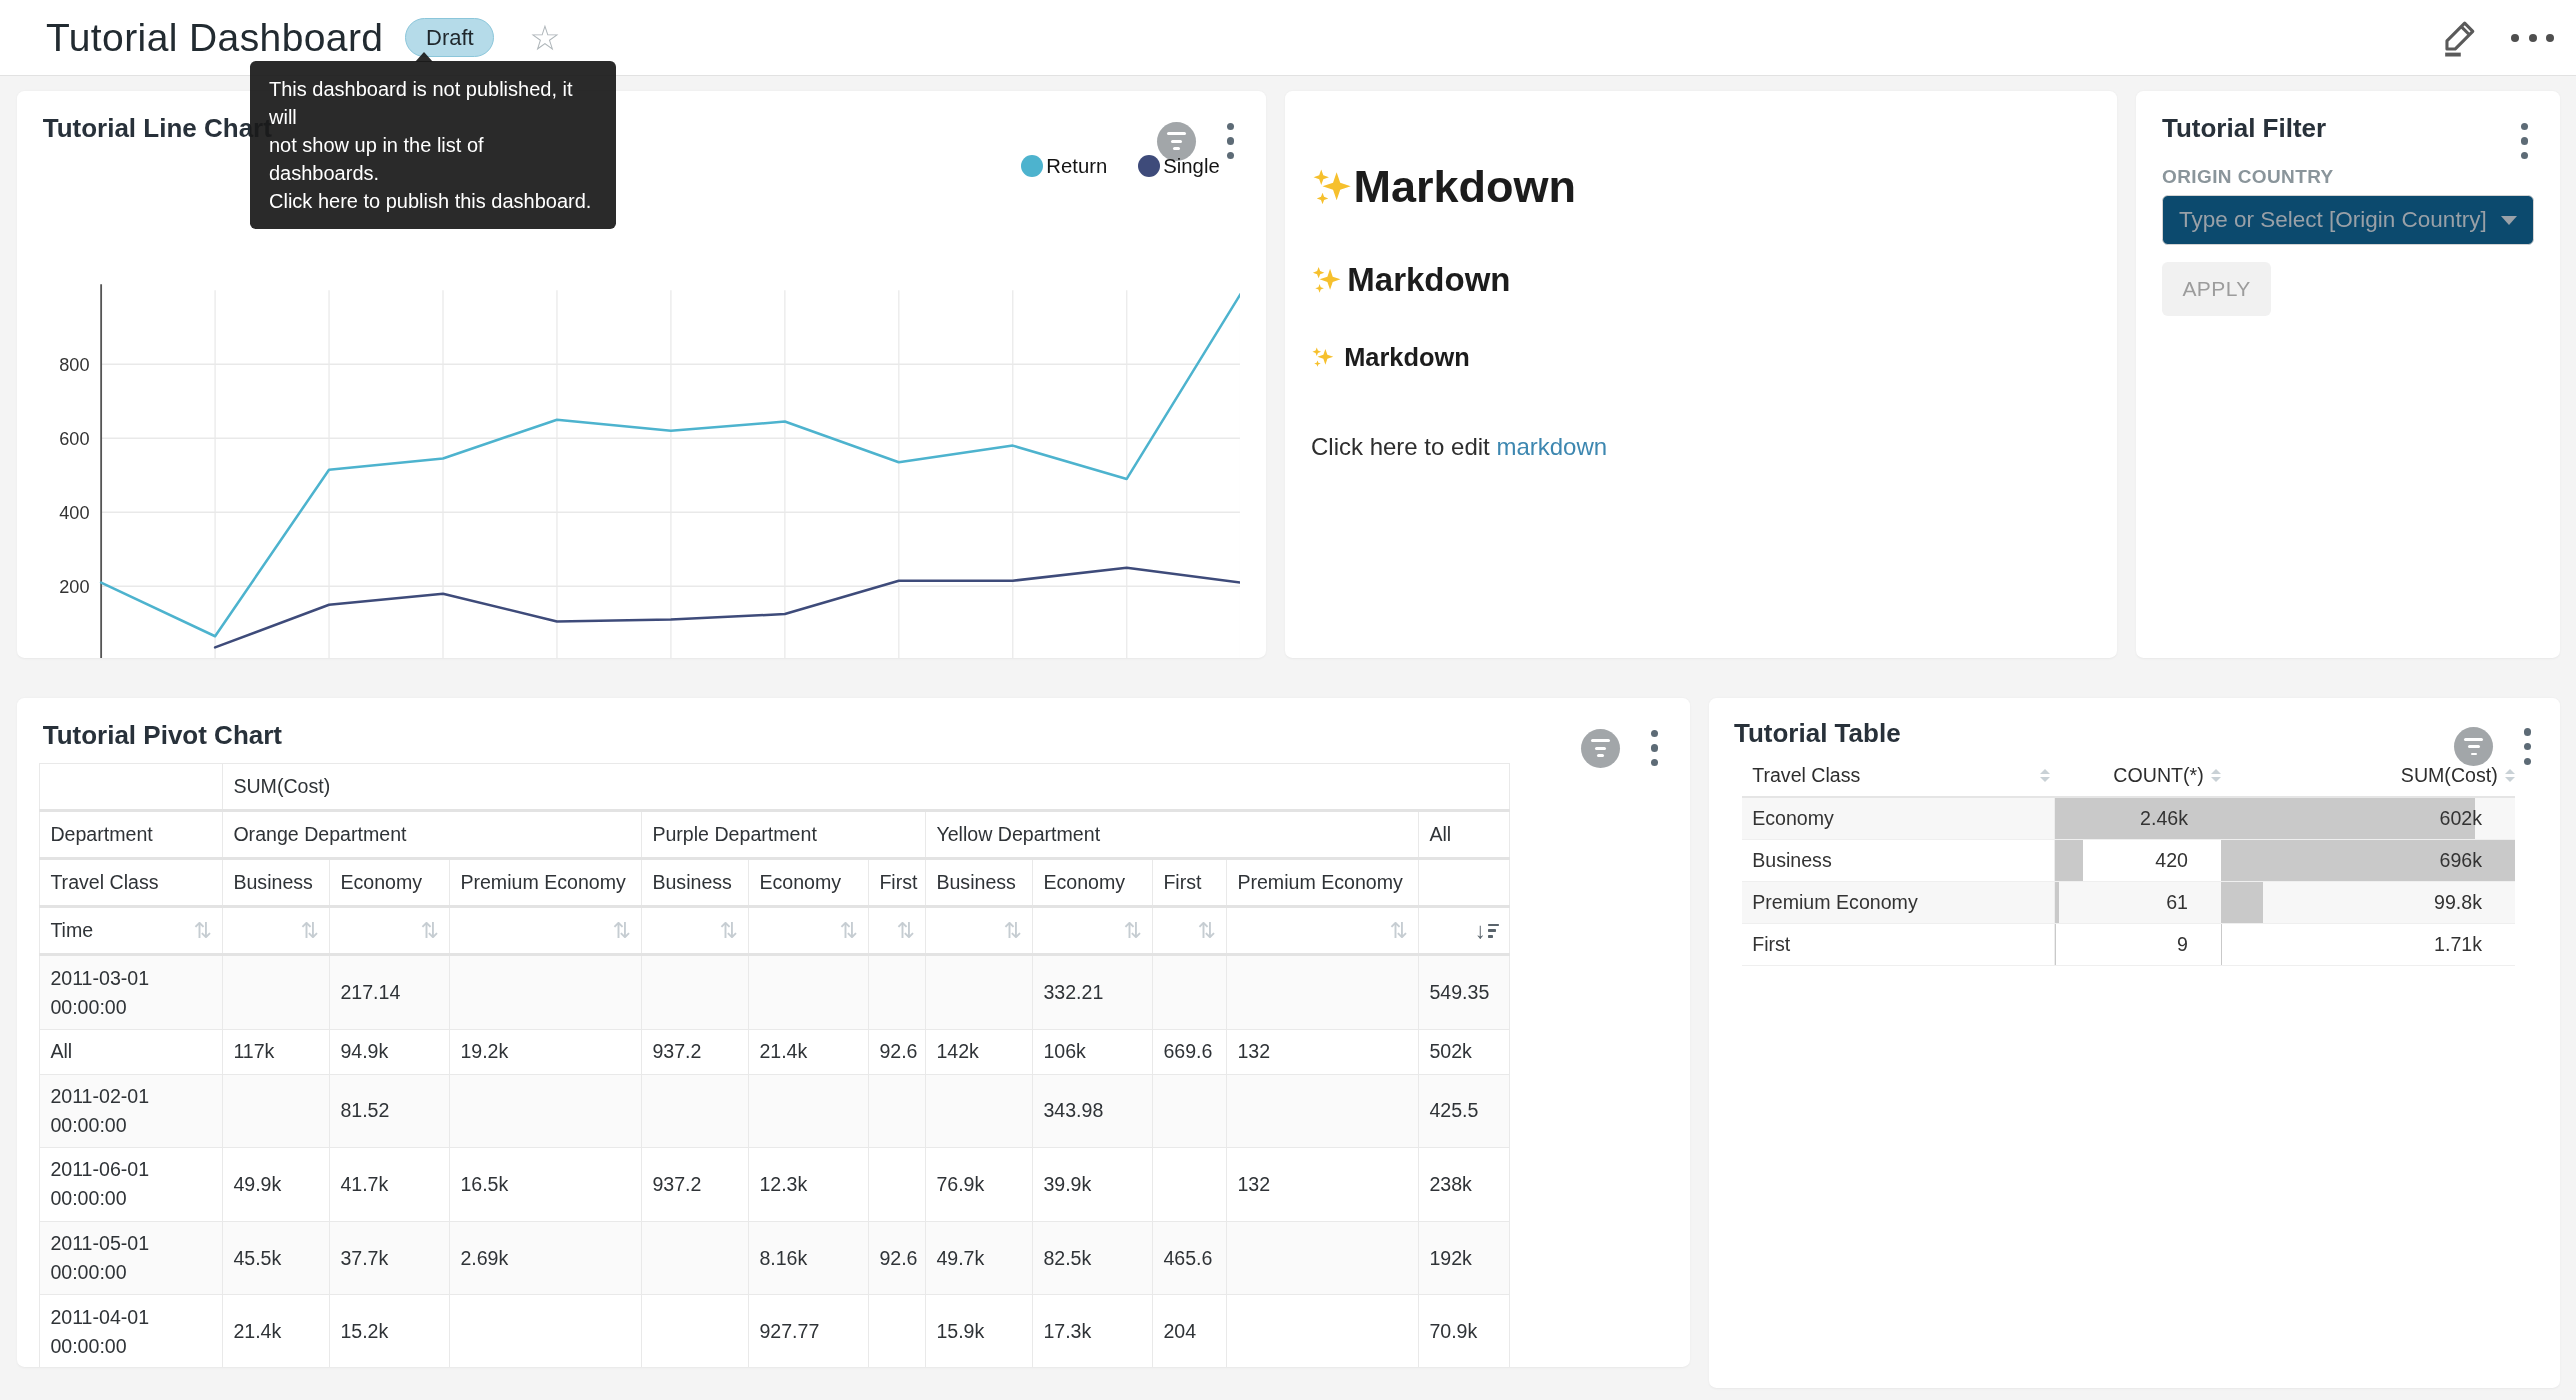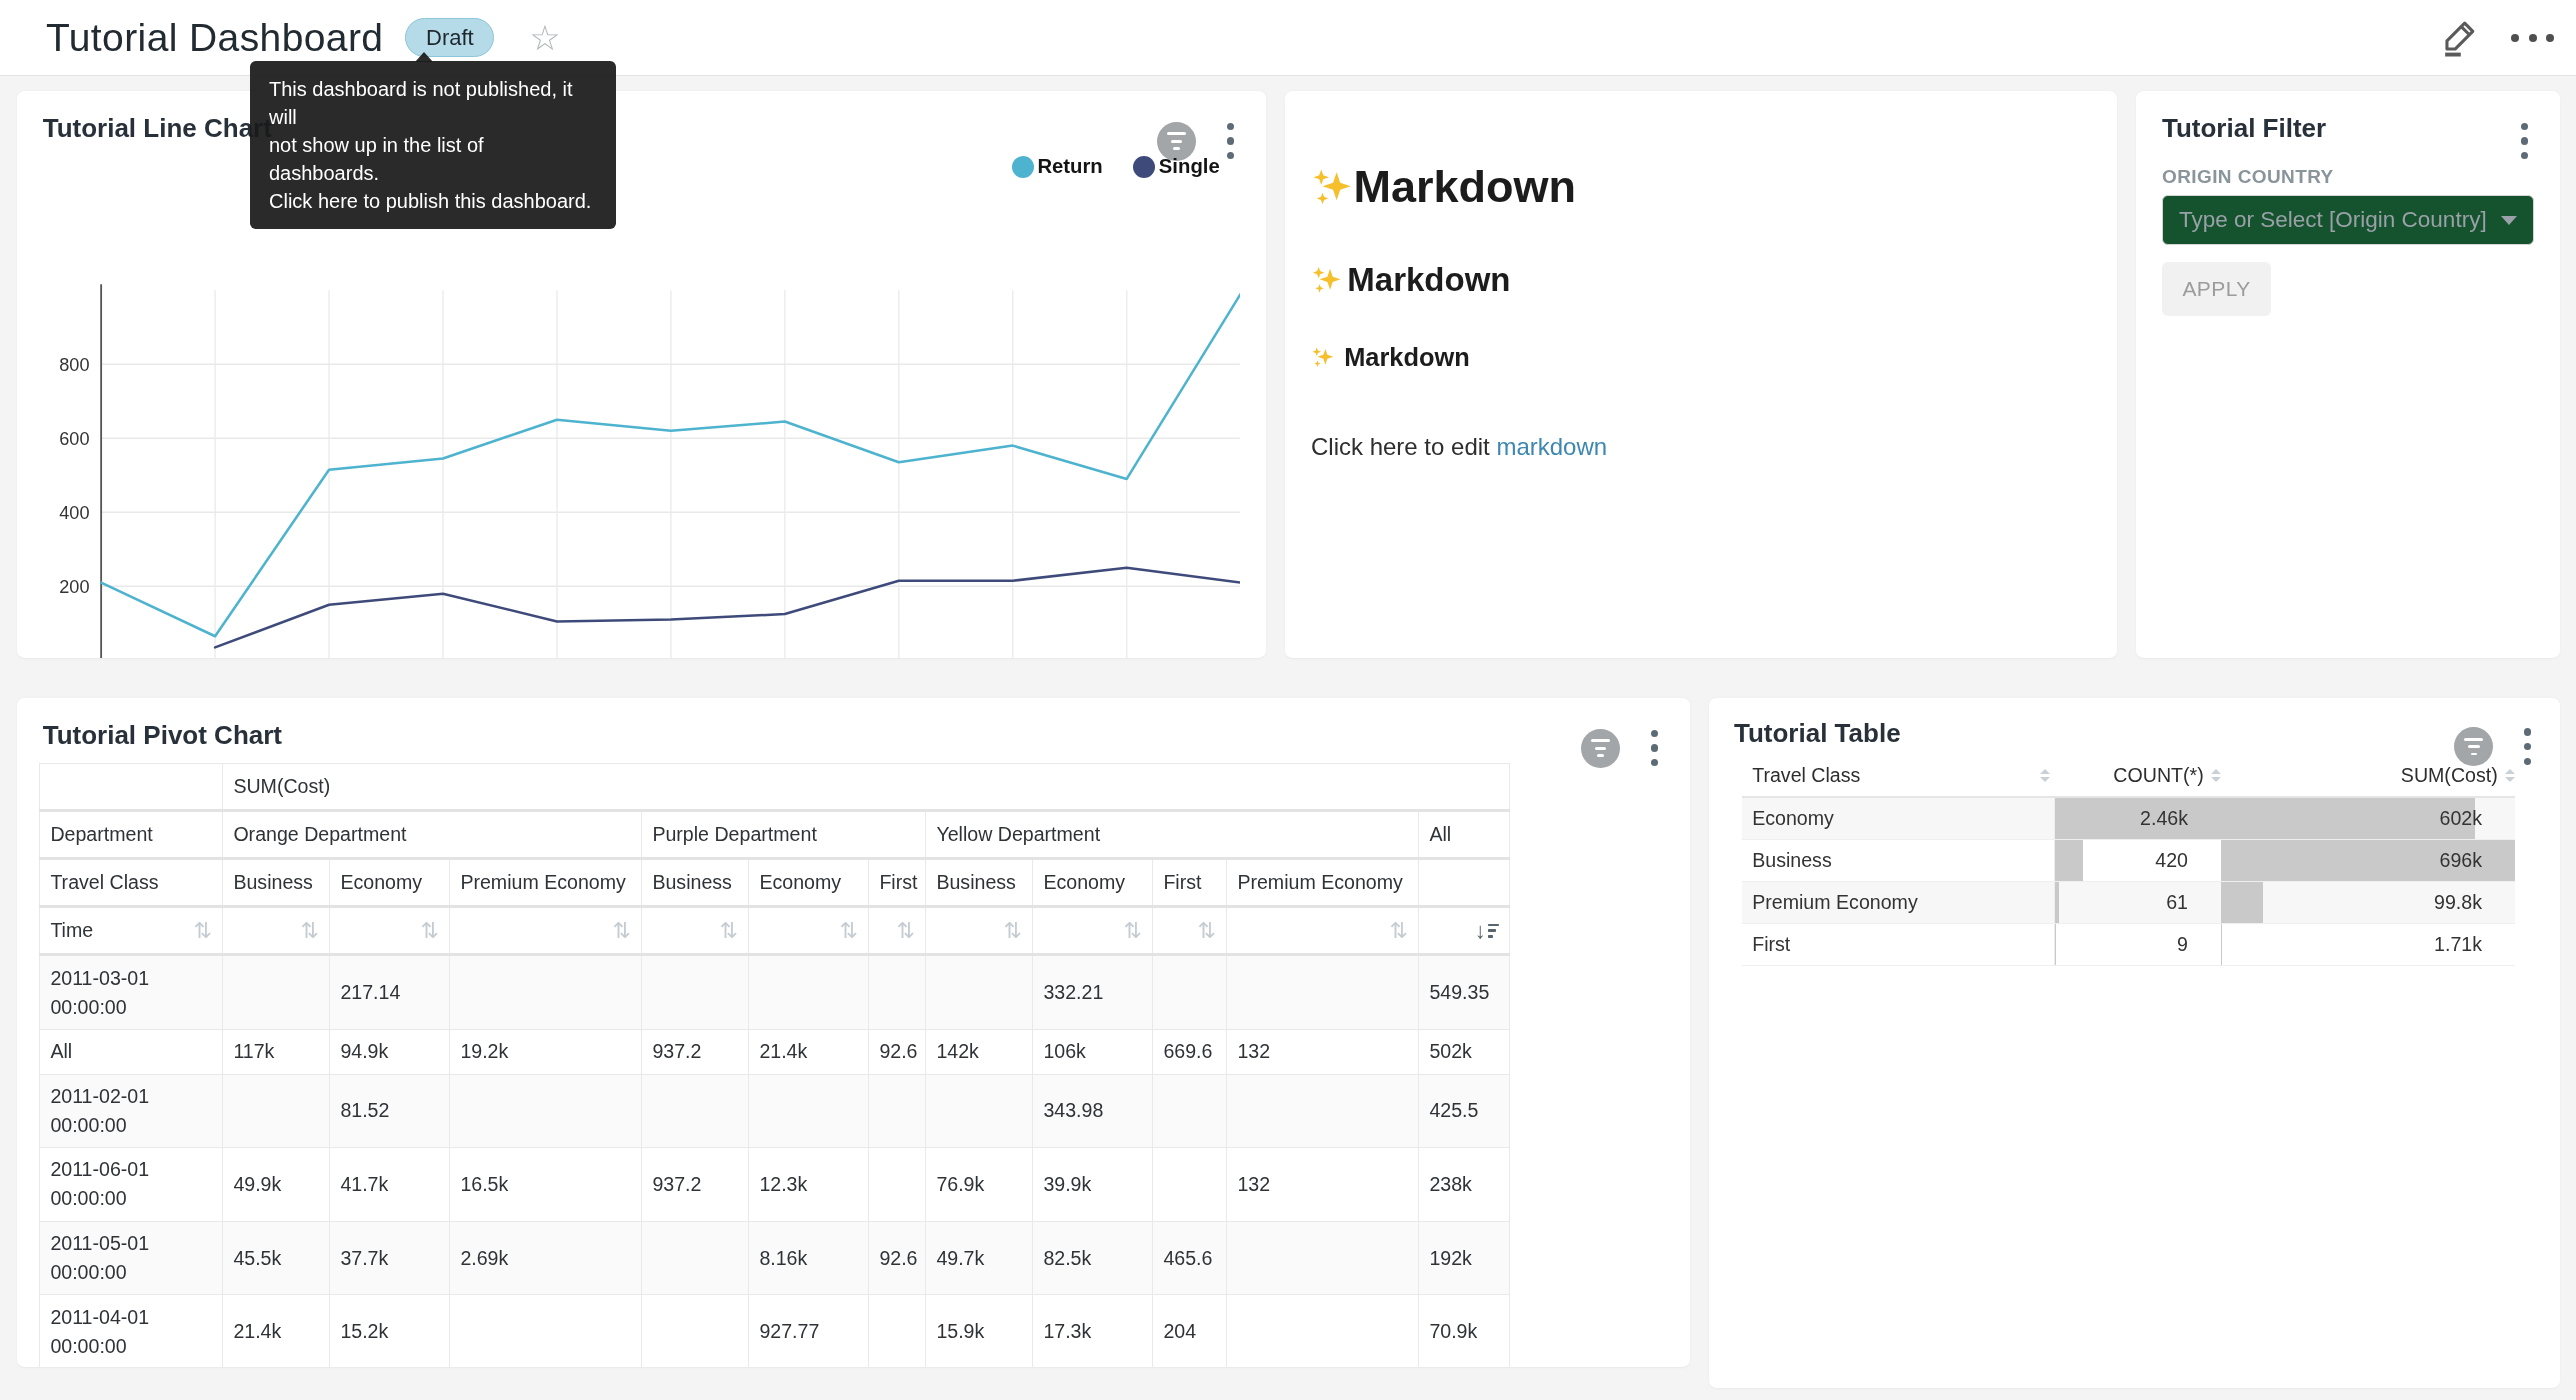--- a/index.html
+++ b/index.html
@@ -32,36 +32,36 @@
   .panel-title{position:absolute;left:26px;top:22px;font-size:26px;font-weight:600;color:#28313a;}
   .hicons{position:absolute;top:29px;right:29px;display:flex;align-items:center;gap:27.6px;}
   .fcircle{width:39px;height:39px;border-radius:50%;background:#a2a6a9;display:flex;flex-direction:column;
     align-items:center;justify-content:center;gap:4.4px;cursor:pointer;}
   .fcircle i{display:block;height:2.9px;background:#fff;border-radius:1.5px;}
   .fcircle i:nth-child(1){width:19px;}.fcircle i:nth-child(2){width:11.6px;}.fcircle i:nth-child(3){width:6.5px;}
   .vdots{display:flex;flex-direction:column;gap:7.3px;cursor:pointer;padding:2.9px;}
   .vdots i{width:7.3px;height:7.3px;border-radius:50%;background:#5d6b76;}
   
   .legend{position:absolute;top:64px;right:46px;display:flex;gap:30.5px;align-items:center;font-size:20.3px;color:#141414;}
-  .lg-item{display:inline-flex;align-items:flex-end;cursor:pointer;font-weight:bold;}
+  .lg-item{display:inline-flex;align-items:flex-start;cursor:pointer;}
   .lg-dot{width:22px;height:22px;border-radius:50%;margin-right:3.6px;display:inline-block;}
   #line-svg{position:absolute;left:26px;top:181px;}
   
   .md-body{position:absolute;left:26px;top:0;width:784px;}
   .md-h{color:#1c1c1c;font-weight:700;display:flex;align-items:center;}
   .md-h1{margin-top:70px;font-size:45px;}
   .md-h2{margin-top:48px;font-size:33px;}
   .md-h3{margin-top:44px;font-size:25.4px;}
   .md-h1 svg{margin-right:1.5px;}.md-h2 svg{margin-right:5.8px;}.md-h3 svg{margin-right:10.2px;}
   .md-p{margin-top:61px;font-size:24px;color:#2e2e2e;}
   .md-link{color:#3d87b0;cursor:pointer;}
   
   .filter-label{position:absolute;left:26px;top:75px;font-size:19px;font-weight:600;color:#8a959b;letter-spacing:0.4px;}
   .filter-select{position:absolute;left:26px;top:104px;width:370px;height:48px;border:1.5px solid #d4d4d4;border-radius:5.8px;
-    background:#14532d;display:flex;align-items:center;cursor:pointer;gap:9px;}
+    background:#0c4a6e;display:flex;align-items:center;cursor:pointer;gap:9px;}
   .filter-select .ph-text{margin-left:16px;font-size:22.5px;color:#99a0a7;flex:1;}
   .select-caret{width:0;height:0;border-left:8px solid transparent;border-right:8px solid transparent;
     border-top:9.4px solid #9aa1a8;margin-right:16px;}
   .apply-btn{position:absolute;left:26px;top:171px;width:109px;height:54px;background:#f1f1f1;border:none;border-radius:5.8px;
     font-family:"Liberation Sans",sans-serif;font-size:21px;color:#9c9c9c;letter-spacing:0.4px;cursor:pointer;}
   
   #pivot-table{position:absolute;left:22.5px;top:65px;width:1469px;border-collapse:collapse;table-layout:fixed;
     font-size:19.6px;color:#2f3337;}
   #pivot-table th,#pivot-table td{border:0.7px solid #e9e9e9;padding:7.3px 10.2px;text-align:left;font-weight:400;
     overflow:hidden;white-space:nowrap;}

